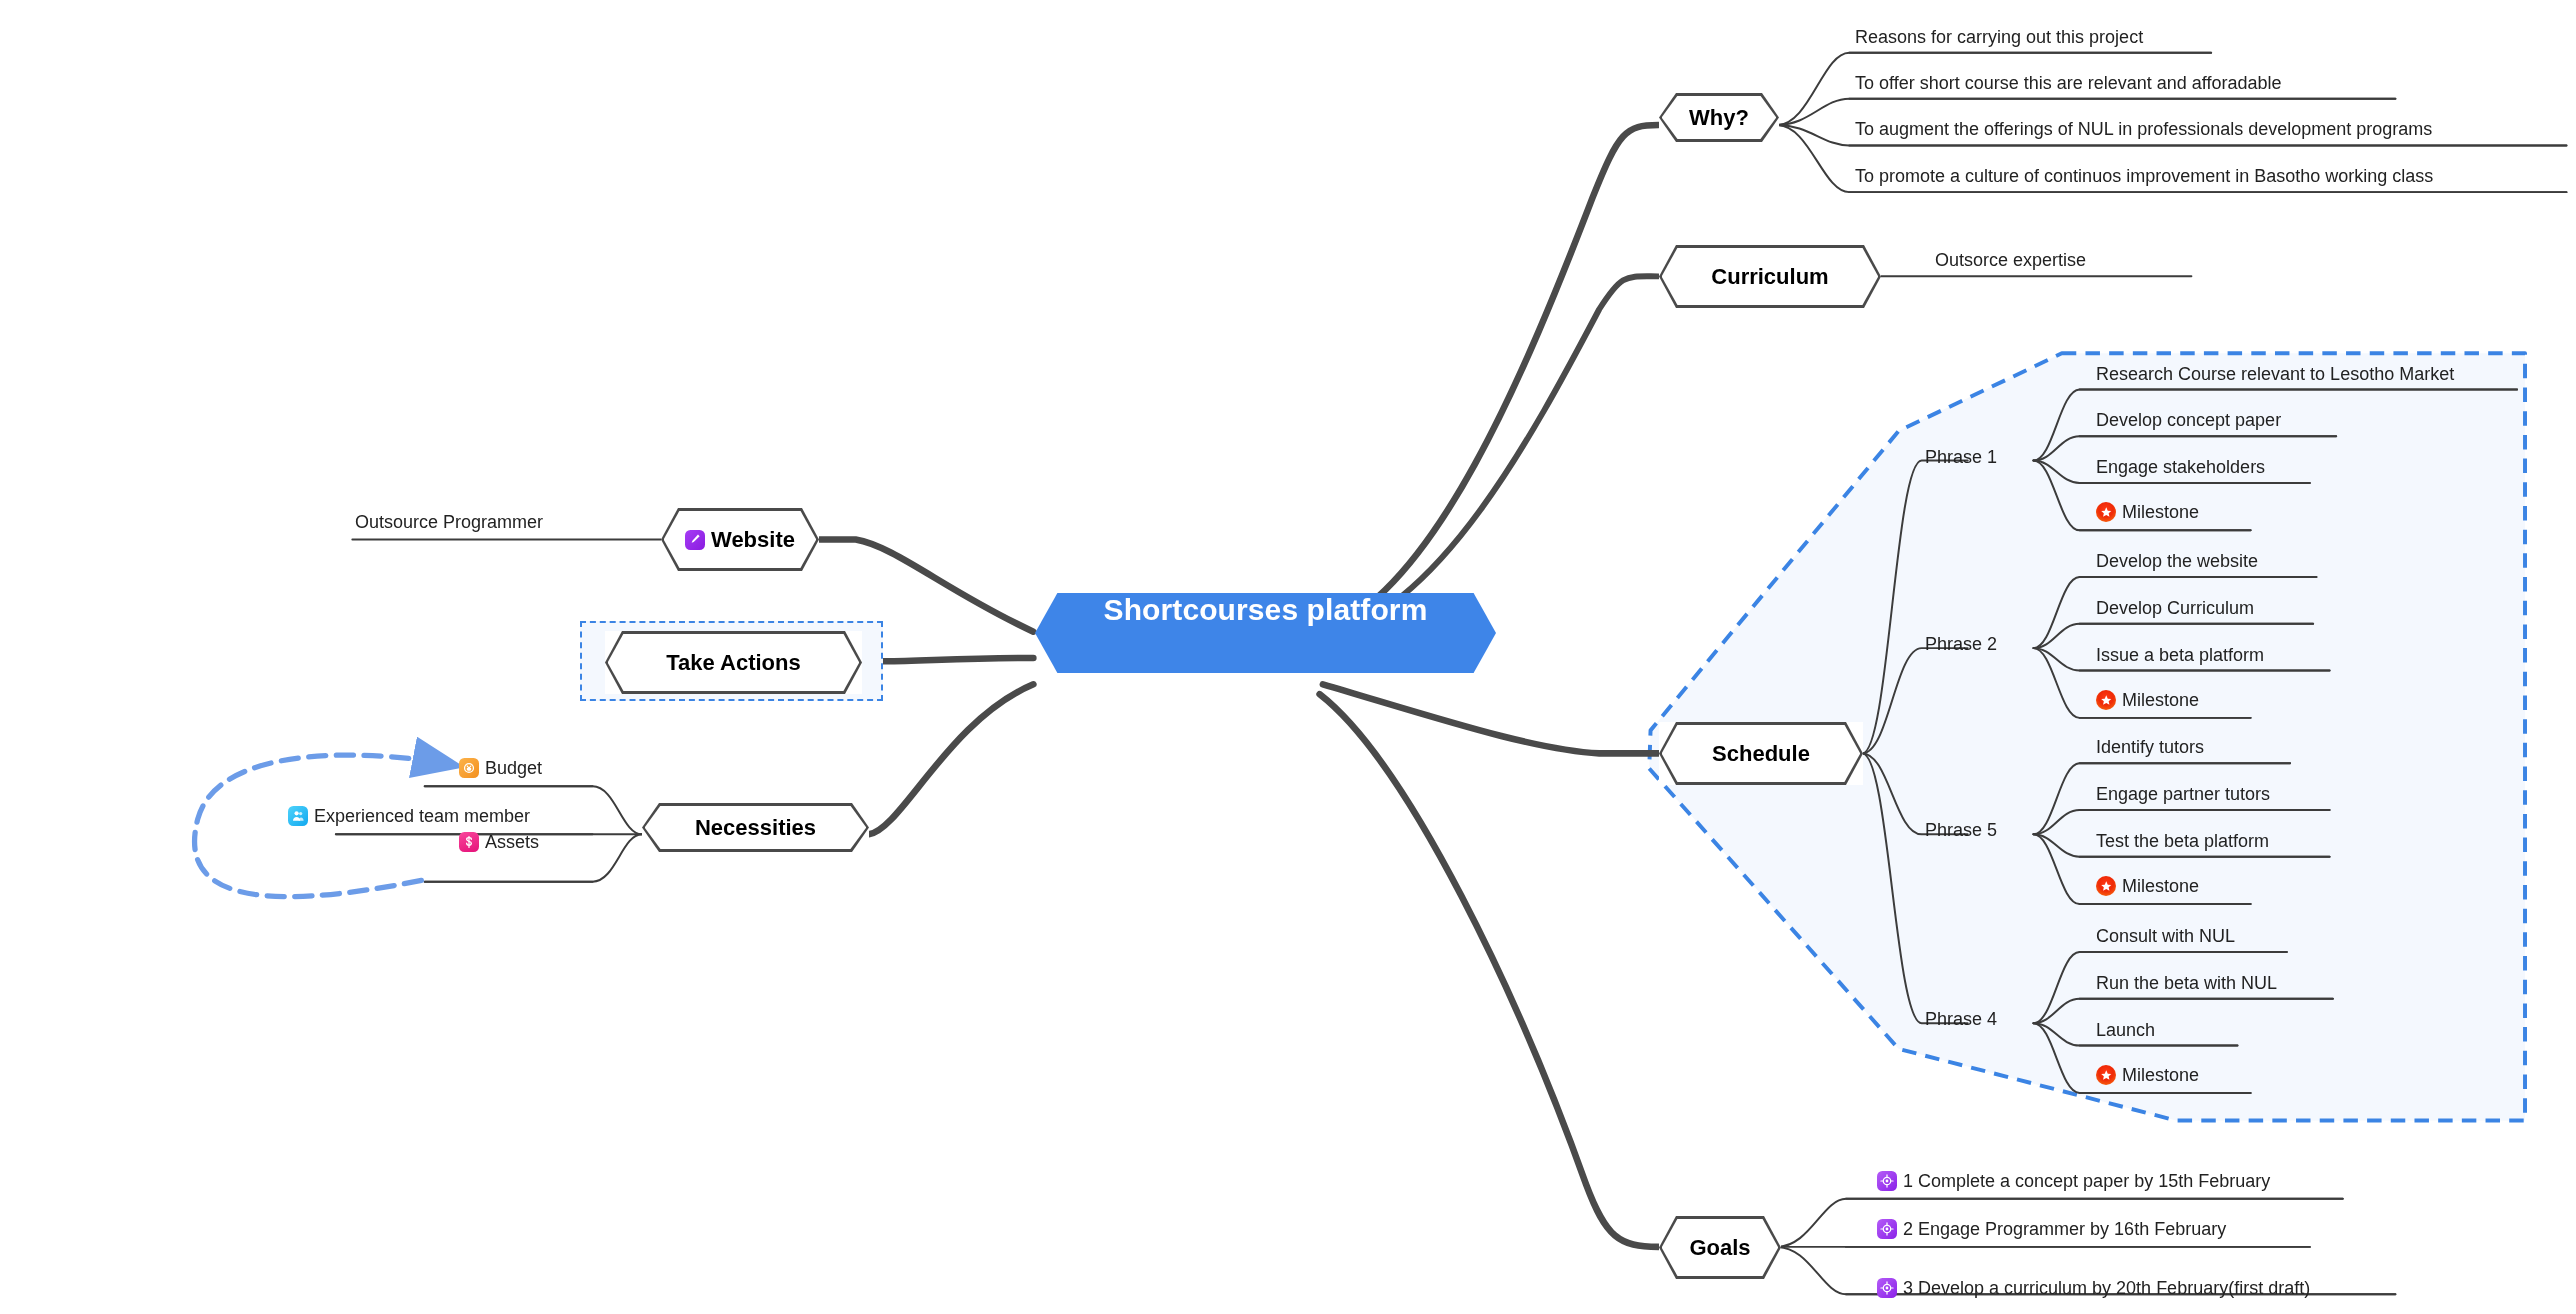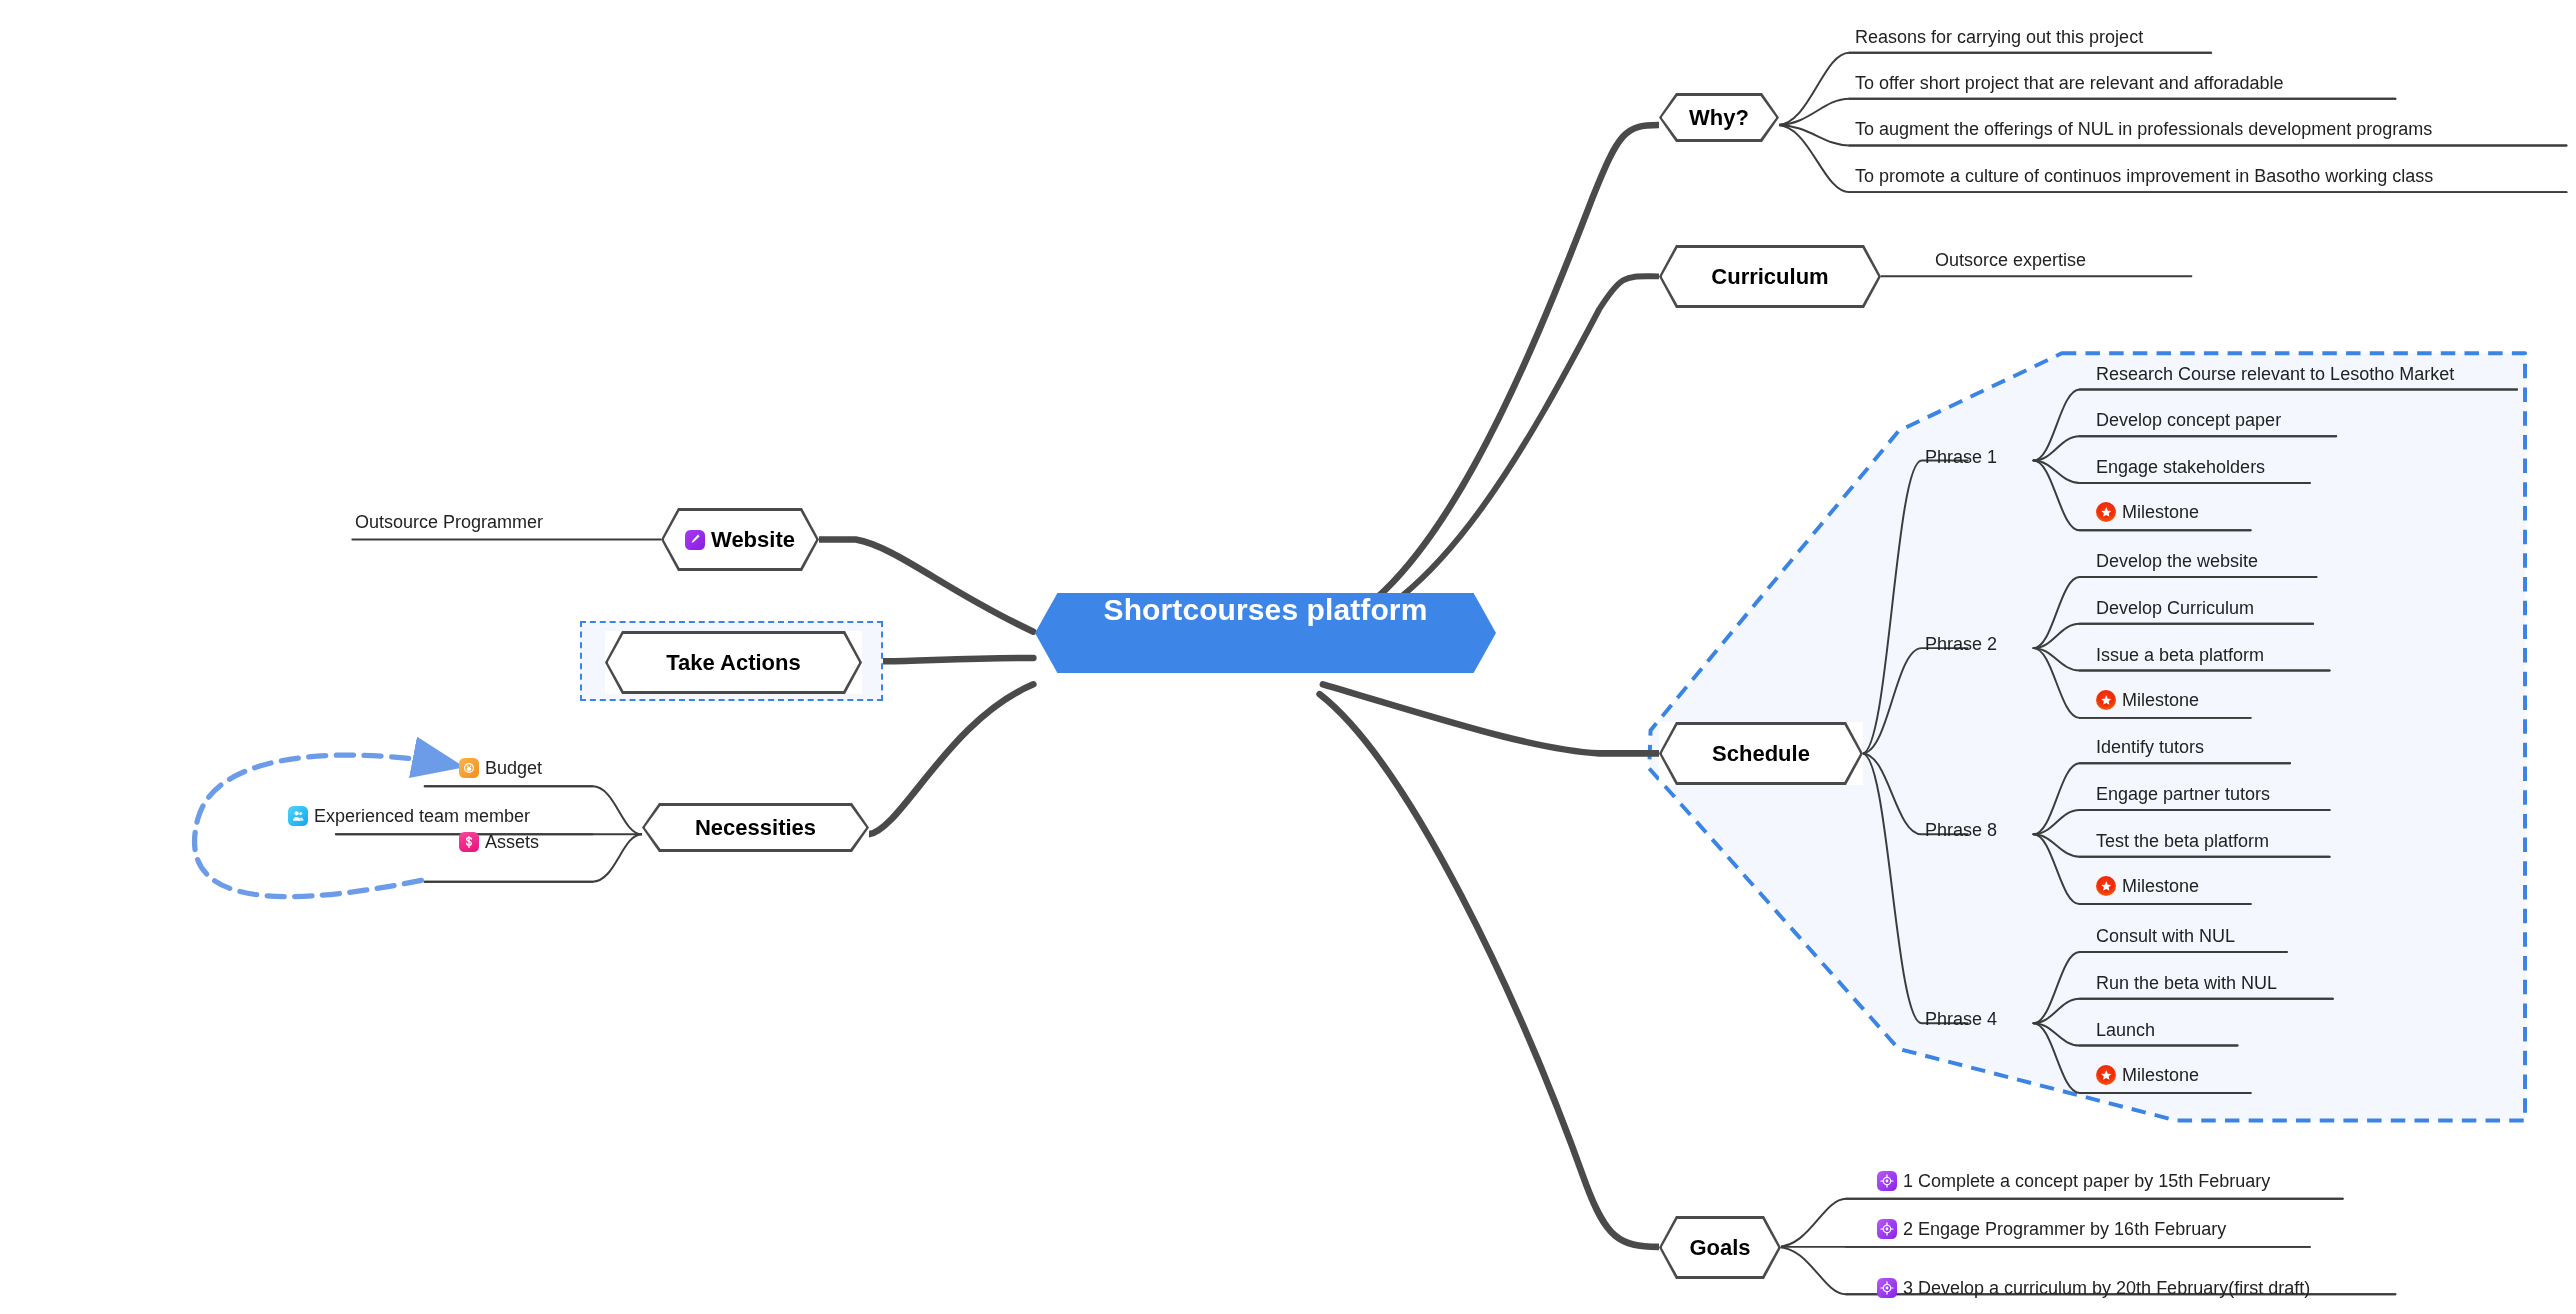--- a/index.html
+++ b/index.html
@@ -247,36 +247,36 @@
   <div class="hexnode" style="left:642px;top:803px;width:227px;height:49px;">
     <div class="hexbg" style="background: rgb(74, 74, 74);"></div>
     <div class="hexfg"></div>
     <span class="hexlabel">Necessities</span>
   </div>
 
   <div class="leaf" style="left: 1855px; top: 28px; color: rgb(34, 34, 34);">
     <span>Reasons for carrying out this project</span>
   </div>
   <div class="leaf" style="left: 1855px; top: 74px; color: rgb(34, 34, 34);">
-    <span>To offer short project that are relevant and afforadable</span>
+    <span>To offer short course this are relevant and afforadable</span>
   </div>
   <div class="leaf" style="left: 1855px; top: 120px; color: rgb(34, 34, 34);">
     <span>To augment the offerings of NUL in professionals development programs</span>
   </div>
   <div class="leaf" style="left: 1855px; top: 167px; color: rgb(34, 34, 34);">
     <span>To promote a culture of continuos improvement in Basotho working class</span>
   </div>
 
   <div class="leaf" style="left: 1935px; top: 251px; color: rgb(34, 34, 34);">
     <span>Outsorce expertise</span>
   </div>
 
   <div class="phase" style="left: 1925px; top: 448px; color: rgb(34, 34, 34);">Phrase 1</div>
   <div class="phase" style="left: 1925px; top: 635px; color: rgb(34, 34, 34);">Phrase 2</div>
-  <div class="phase" style="left: 1925px; top: 821px; color: rgb(34, 34, 34);">Phrase 8</div>
+  <div class="phase" style="left: 1925px; top: 821px; color: rgb(34, 34, 34);">Phrase 5</div>
   <div class="phase" style="left: 1925px; top: 1010px; color: rgb(34, 34, 34);">Phrase 4</div>
 
   <div class="leaf" style="left: 2096px; top: 365px; color: rgb(34, 34, 34);">
     <span>Research Course relevant to Lesotho Market</span>
   </div>
   <div class="leaf" style="left: 2096px; top: 411px; color: rgb(34, 34, 34);">
     <span>Develop concept paper</span>
   </div>
   <div class="leaf" style="left: 2096px; top: 458px; color: rgb(34, 34, 34);">
     <span>Engage stakeholders</span>

